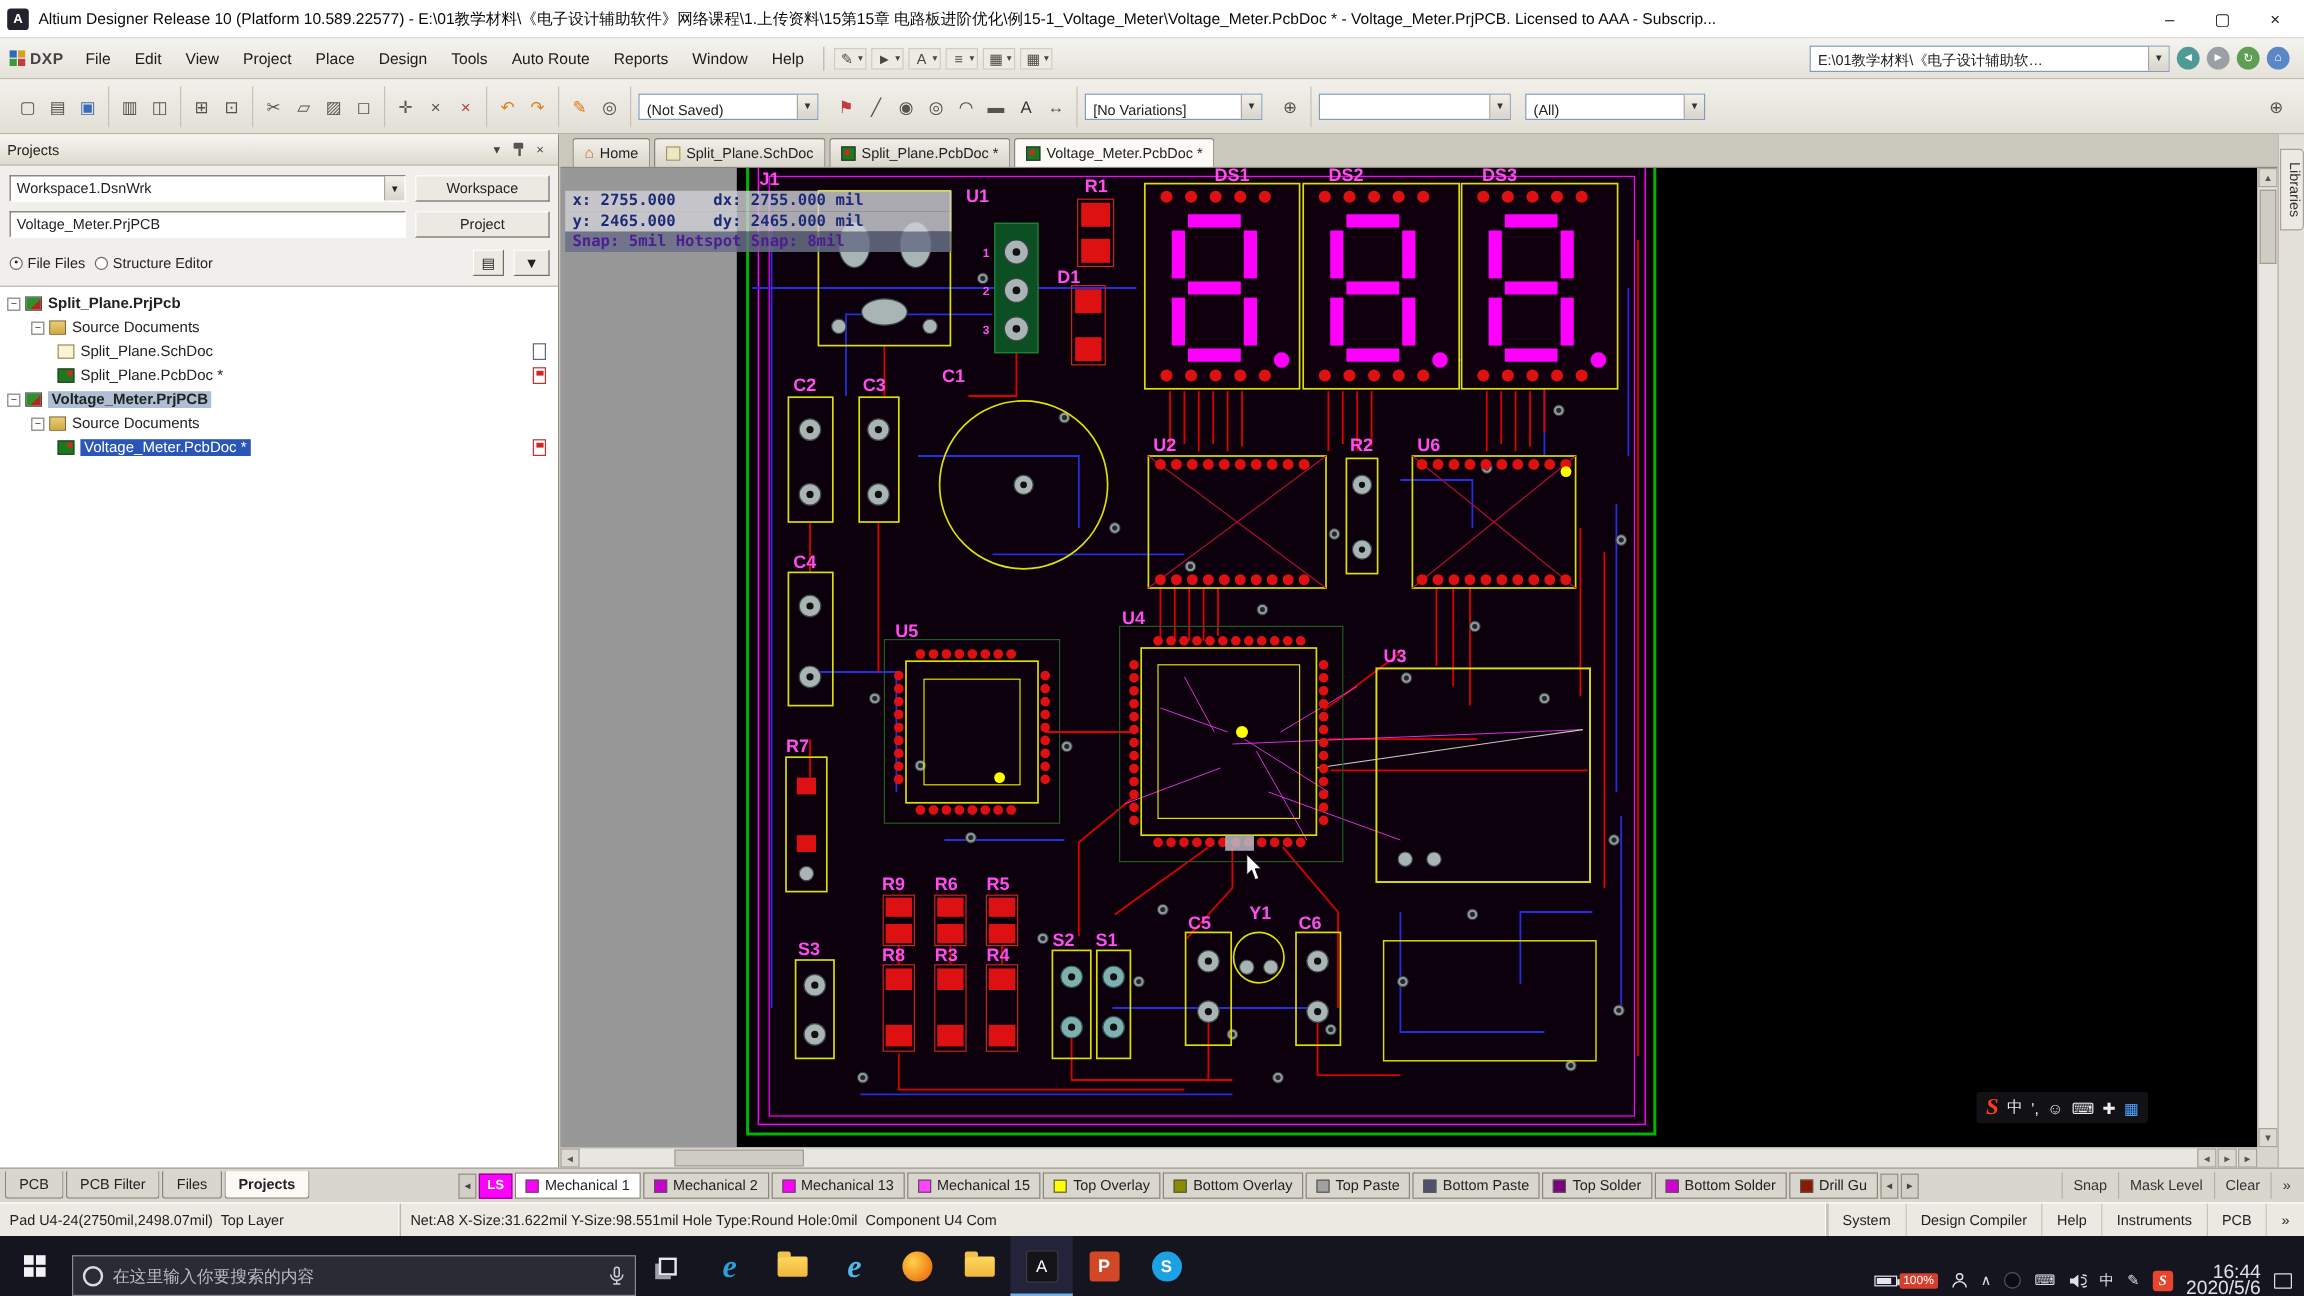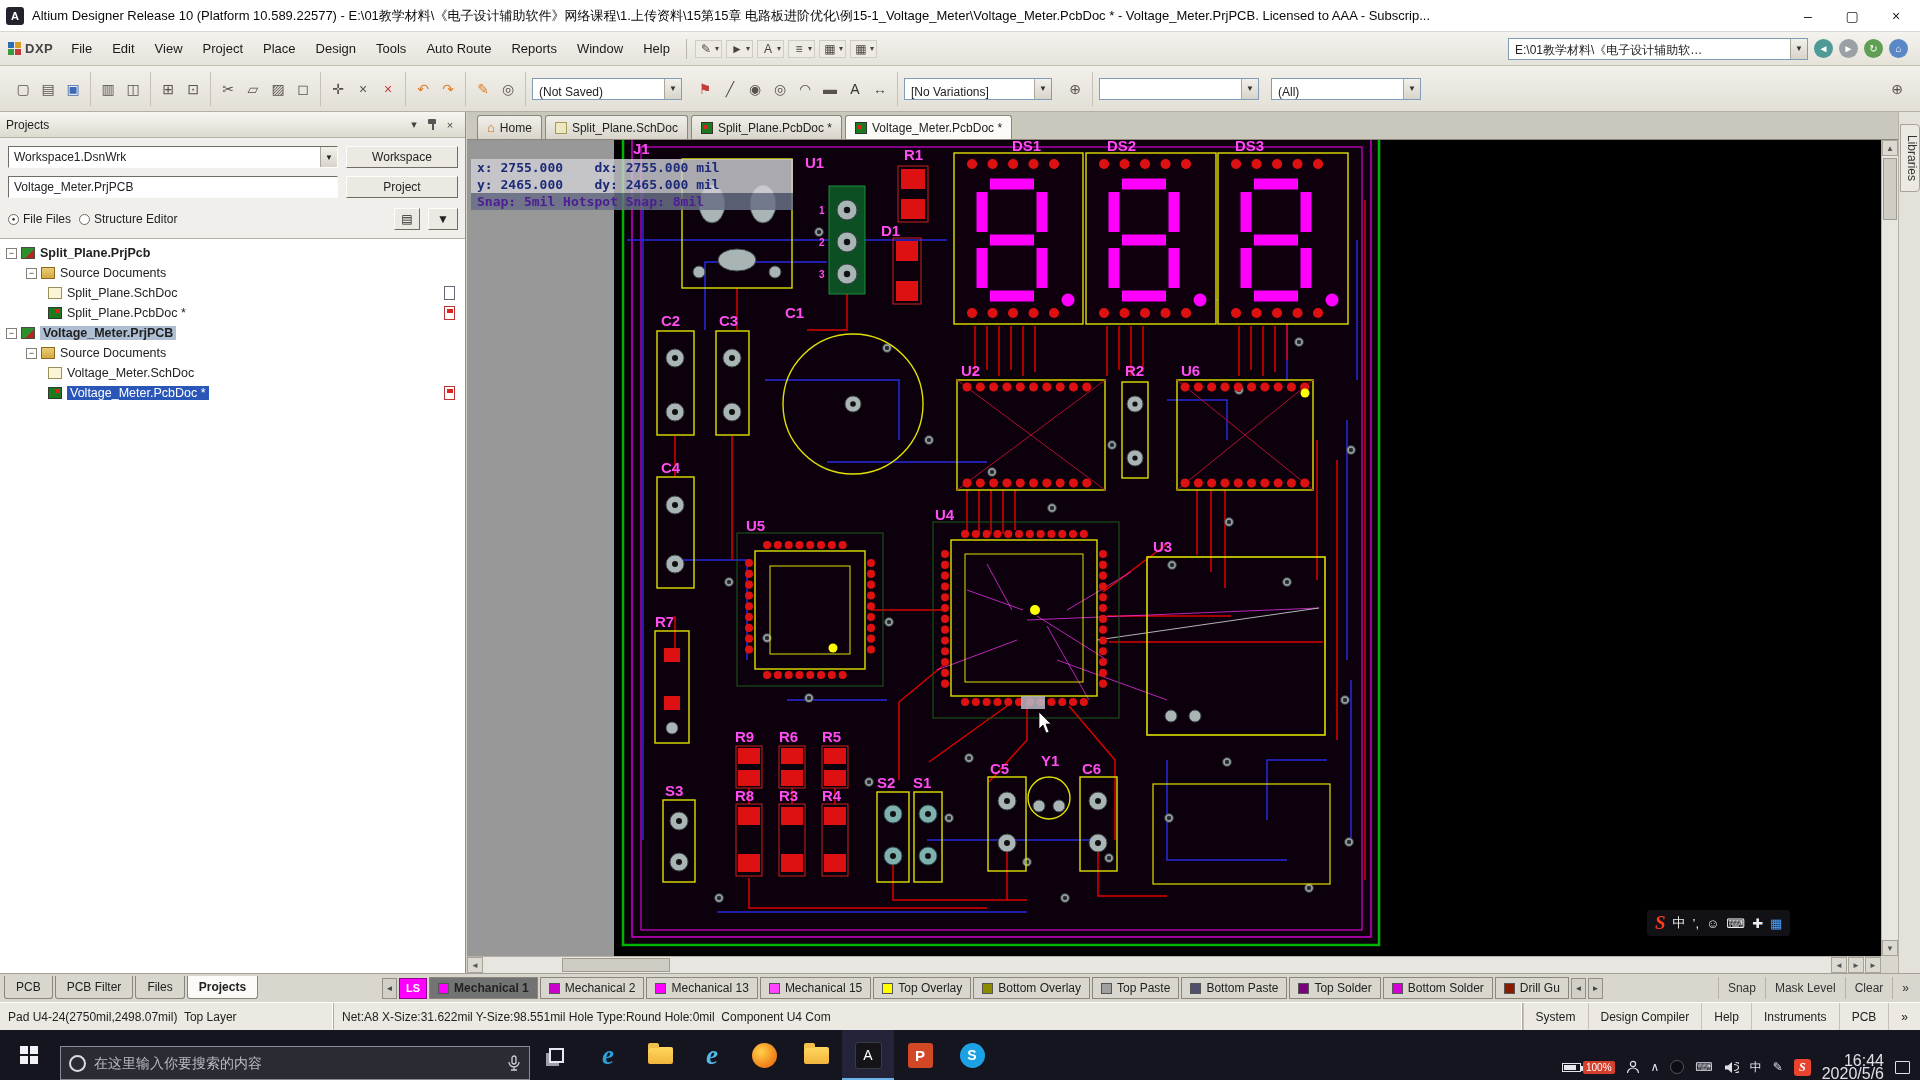--- a/index.html
+++ b/index.html
@@ -114,21 +114,21 @@
 
 
 #bottom-strip{position:absolute;top:973px;left:0;width:1920px;height:29px;background:#d9d6cd;border-top:1px solid #a5a199}
 #panel-tabs{position:absolute;left:4px;top:2px;display:flex;gap:2px}
 .ptab{height:23px;padding:0 11px;display:flex;align-items:center;font-size:12px;border:1px solid #8a867c;border-top:none;border-radius:0 0 3px 3px;background:#d9d6cd}
 .ptab.active{background:#fbfaf6;font-weight:bold}
 #layer-bar{position:absolute;left:382px;right:2px;top:2px;height:24px;display:flex;align-items:center;gap:2px}
 .lnav{width:15px;height:21px;background:#d2cfc6;border:1px solid #938f85;display:flex;align-items:center;justify-content:center;font-size:8px;color:#444}
 .ls-chip{height:21px;padding:0 6px;background:#ff00ff;color:#fff;font-size:11px;font-weight:bold;border:1px solid #8a008a;display:flex;align-items:center}
 .ltab{height:22px;display:flex;align-items:center;gap:5px;padding:0 8px;font-size:12px;border:1px solid #8a867c;background:#d9d6cd;white-space:nowrap}
-.ltab.active{background:#737373;font-weight:bold}
+.ltab.active{background:#ffffff;font-weight:normal}
 .lsq{width:11px;height:11px;border:1px solid #555;display:inline-block}
 .lbtn{height:22px;padding:0 9px;display:flex;align-items:center;font-size:12px;border-left:1px solid #b5b1a7;color:#333}
 #layer-right{margin-left:auto;display:flex;align-items:center}
 
 
 #statusbar{position:absolute;top:1002px;left:0;width:1920px;height:28px;background:#ece9e2;border-top:1px solid #fff;display:flex;align-items:stretch;font-size:12px}
 .sseg{display:flex;align-items:center;padding:0 8px;border-right:1px solid #b0aca2;box-shadow:inset -1px 0 0 #fff;white-space:pre;overflow:hidden}
 .sseg.grow{flex:1}
 .smenu{display:flex;align-items:center;padding:0 12px;border-left:1px solid #c6c2b8;color:#222}
 
@@ -359,24 +359,20 @@
       </div>
       <div class="trow lv0">
         <span class="texp">−</span>
         <span class="tico proj"></span>
         <span class="tlabel bold hi">Voltage_Meter.PrjPCB</span>
       </div>
       <div class="trow lv1">
         <span class="texp">−</span>
         <span class="tico folder"></span>
         <span class="tlabel">Source Documents</span>
-      </div>
-      <div class="trow lv2">
-        <span class="tico sch"></span>
-        <span class="tlabel">Voltage_Meter.SchDoc</span>
       </div>
       <div class="trow lv2">
         <span class="tico pcbd"></span>
         <span class="tlabel sel">Voltage_Meter.PcbDoc *</span>
         <span class="rdoc red"></span>
       </div>
     </div>
   </div>
 
   <div id="editor">

